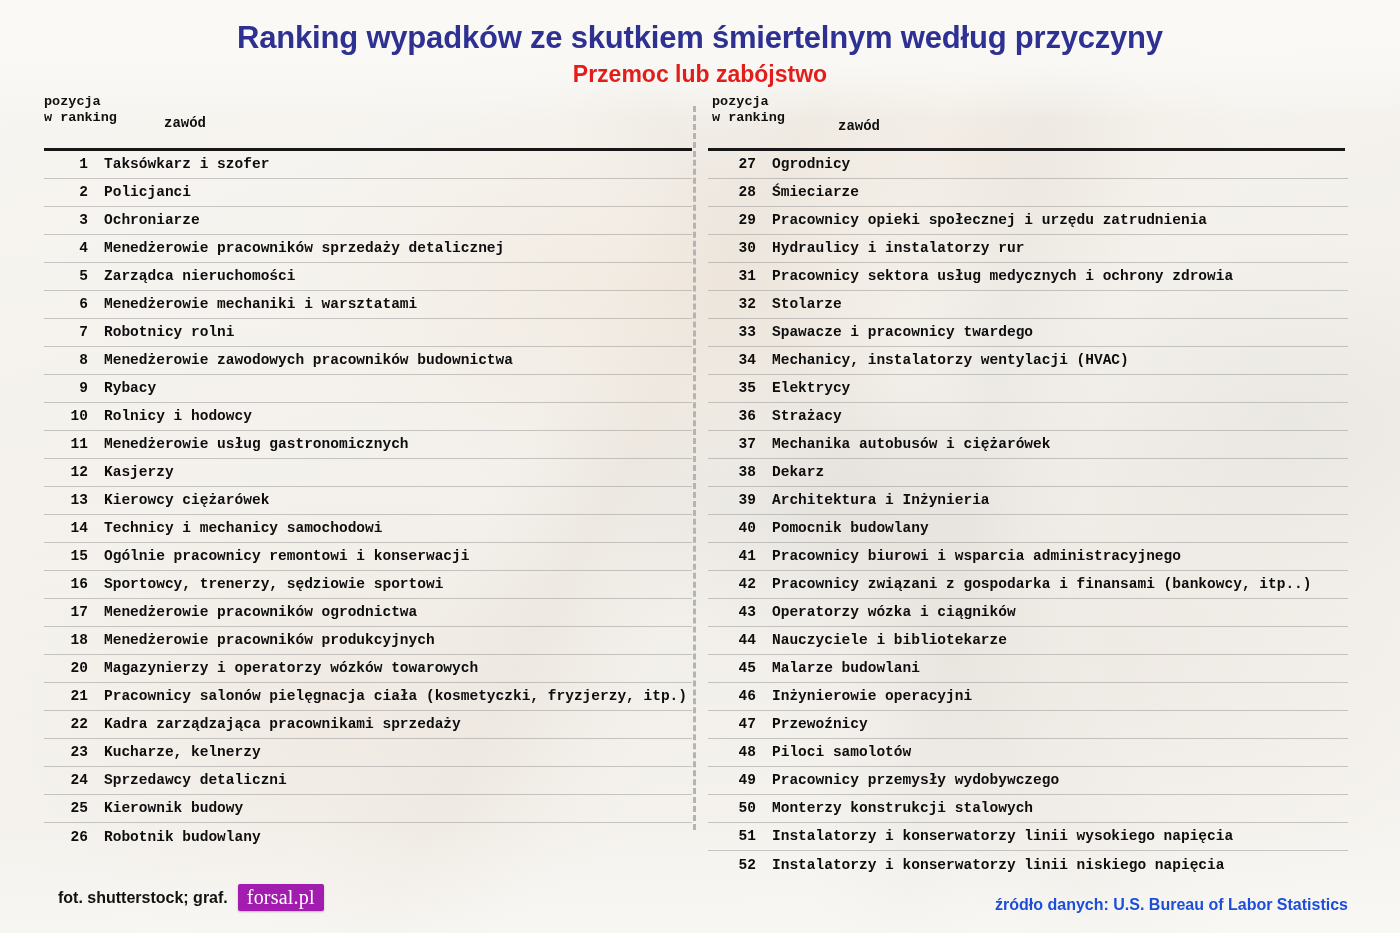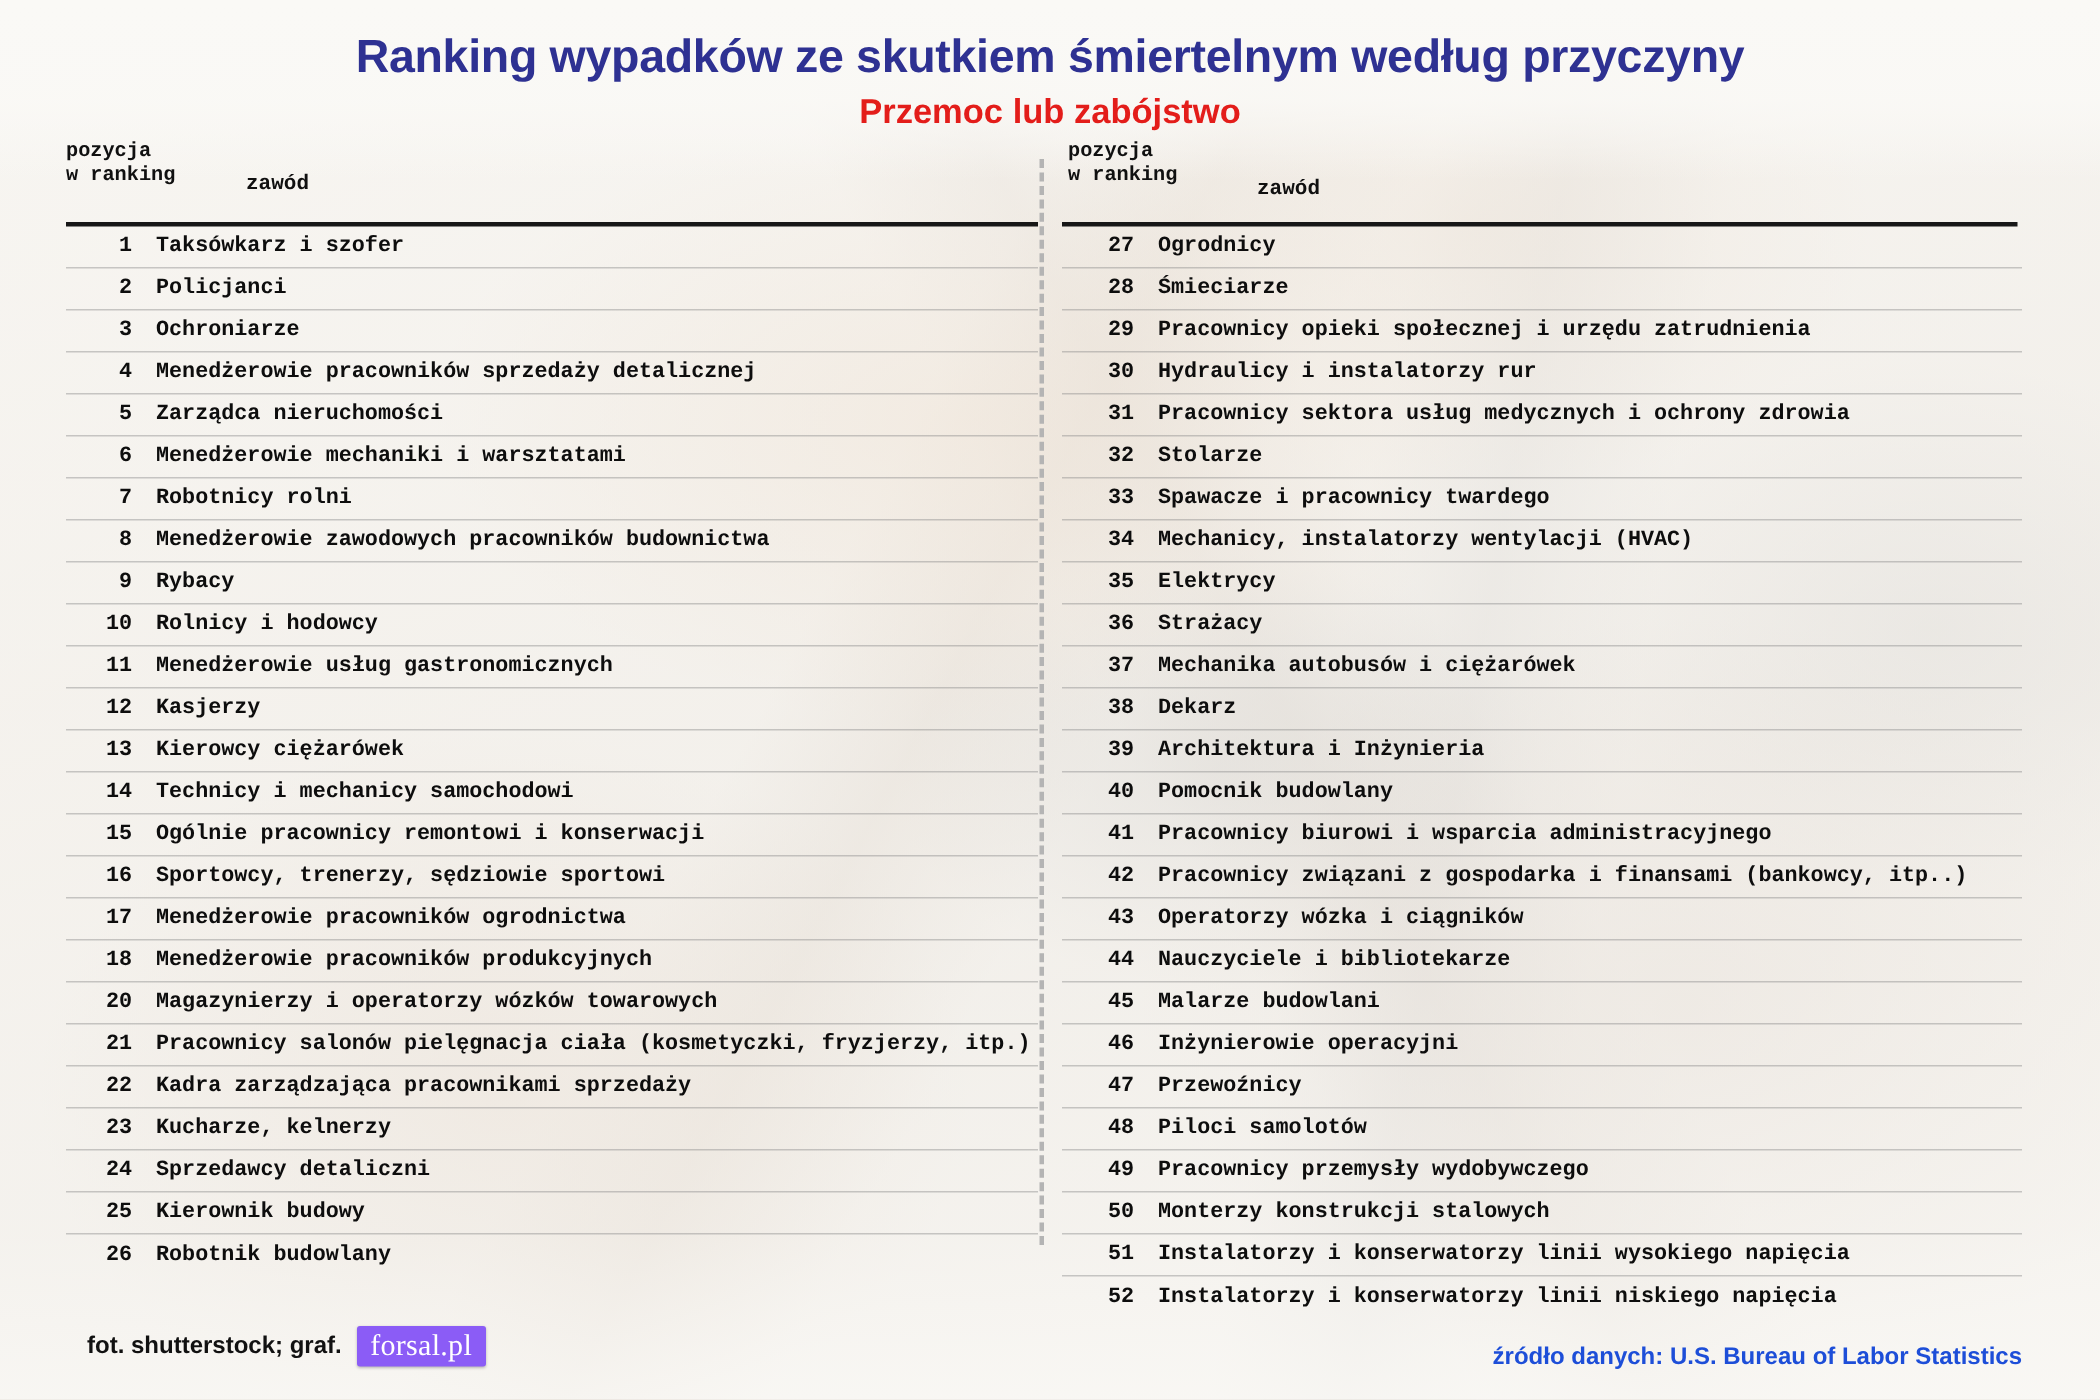--- a/index.html
+++ b/index.html
@@ -125,21 +125,21 @@
   }
 
   
   .footer-left {
     position:absolute; left:58px; top:884px;
     display:flex; align-items:center; gap:10px;
     z-index:7;
   }
   .fot-text { font-size:16px; font-weight:bold; color:#111; }
   .logo {
-    background:#8b5cf6;
+    background:#a21caf;
     border-radius:2px;
     padding:3px 9px 4px 9px;
     display:flex; align-items:flex-end;
     box-shadow:0 1px 2px rgba(0,0,0,0.25);
   }
   .logo-text {
     font-family:"Liberation Serif", serif;
     font-size:20px;
     color:#ffffff;
     letter-spacing:0.2px;

